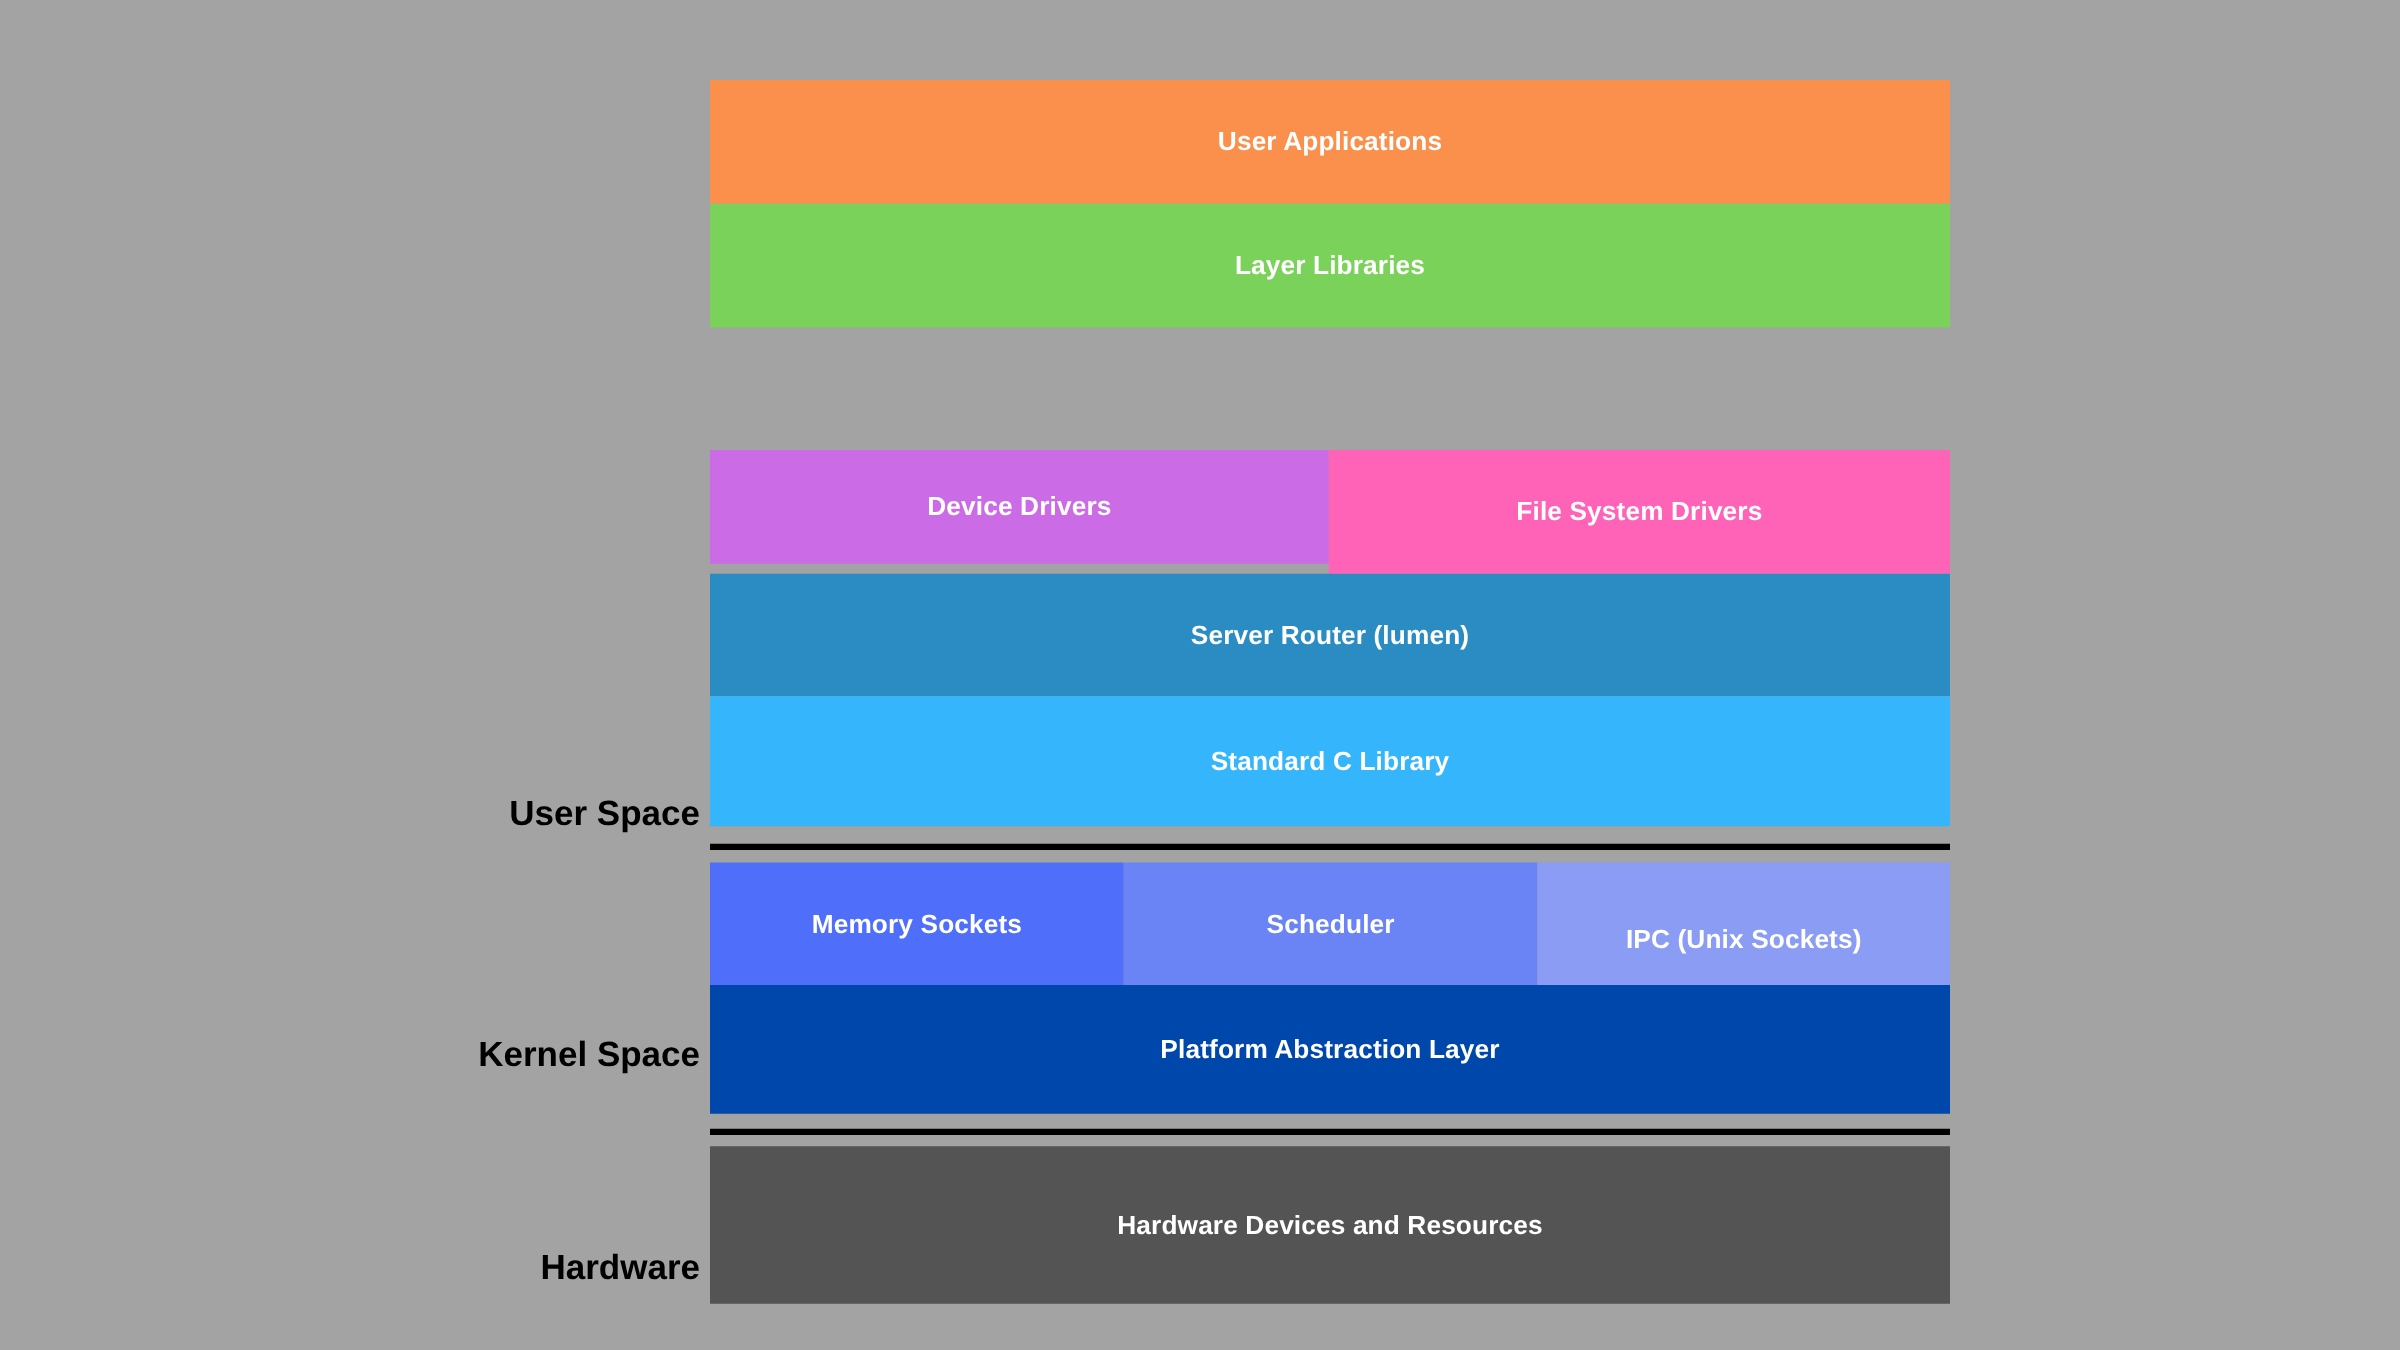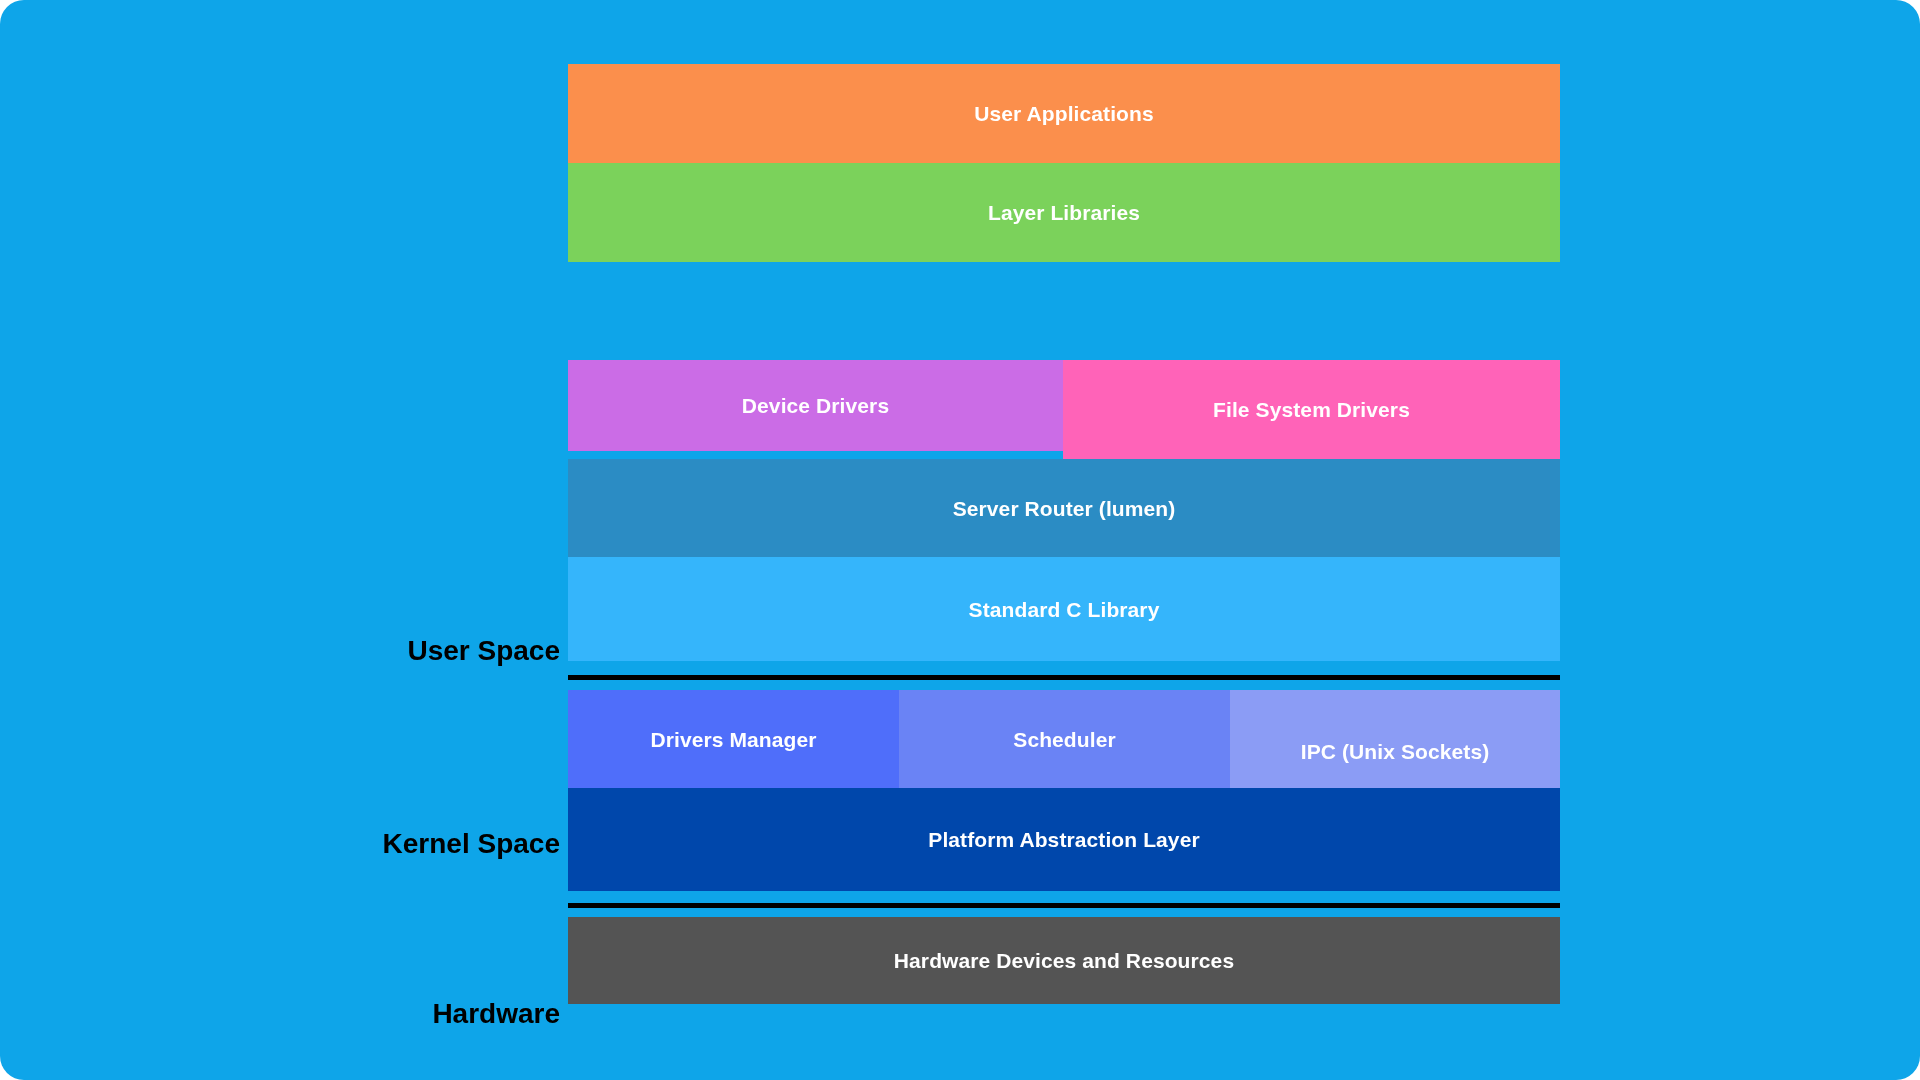--- a/index.html
+++ b/index.html
@@ -10,22 +10,21 @@
     height: 1080px;
     background: #ffffff;
     font-family: "Liberation Sans", "DejaVu Sans", sans-serif;
     overflow: hidden;
   }
 
   #diagram {
     position: relative;
     width: 1920px;
     height: 1080px;
-    background: #0ea5e9;
-    border-radius: 24px;
+    background: #a3a3a3;
   }
 
   
   .block {
     position: absolute;
     display: flex;
     align-items: center;
     justify-content: center;
     color: #ffffff;
     font-size: 21px;
@@ -71,32 +70,32 @@
     <div class="block" style="left: 1063px; top: 360px; width: 497px; height: 99px; background: rgb(255, 99, 184);">
       <span>File System Drivers</span>
     </div>
     <div class="block" style="left: 568px; top: 459px; width: 992px; height: 98px; background: rgb(43, 140, 196);">
       <span>Server Router (lumen)</span>
     </div>
     <div class="block" style="left: 568px; top: 557px; width: 992px; height: 104px; background: rgb(53, 181, 251);">
       <span>Standard C Library</span>
     </div>
     <div class="block" style="left: 568px; top: 690px; width: 331px; height: 98px; background: rgb(79, 110, 250);">
-      <span>Drivers Manager</span>
+      <span>Memory Sockets</span>
     </div>
     <div class="block" style="left: 899px; top: 690px; width: 331px; height: 98px; background: rgb(106, 131, 245);">
       <span>Scheduler</span>
     </div>
     <div class="block" style="left: 1230px; top: 690px; width: 330px; height: 122px; background: rgb(139, 156, 245);">
       <span>IPC (Unix Sockets)</span>
     </div>
     <div class="block" style="left: 568px; top: 788px; width: 992px; height: 103px; background: rgb(0, 71, 171);">
       <span>Platform Abstraction Layer</span>
     </div>
-    <div class="block" style="left: 568px; top: 917px; width: 992px; height: 87px; background: rgb(84, 84, 84);">
+    <div class="block" style="left: 568px; top: 917px; width: 992px; height: 126px; background: rgb(84, 84, 84);">
       <span>Hardware Devices and Resources</span>
     </div>
     <div class="divider" style="left: 568px; top: 675px; width: 992px; height: 5px; background: rgb(0, 0, 0);"></div>
     <div class="divider" style="left: 568px; top: 903px; width: 992px; height: 5px; background: rgb(0, 0, 0);"></div>
     <div class="side-label" style="right: 1360px; top: 637px;">User Space</div>
     <div class="side-label" style="right: 1360px; top: 830px;">Kernel Space</div>
     <div class="side-label" style="right: 1360px; top: 1000px;">Hardware</div>
   </div>
 
 </body></html>

